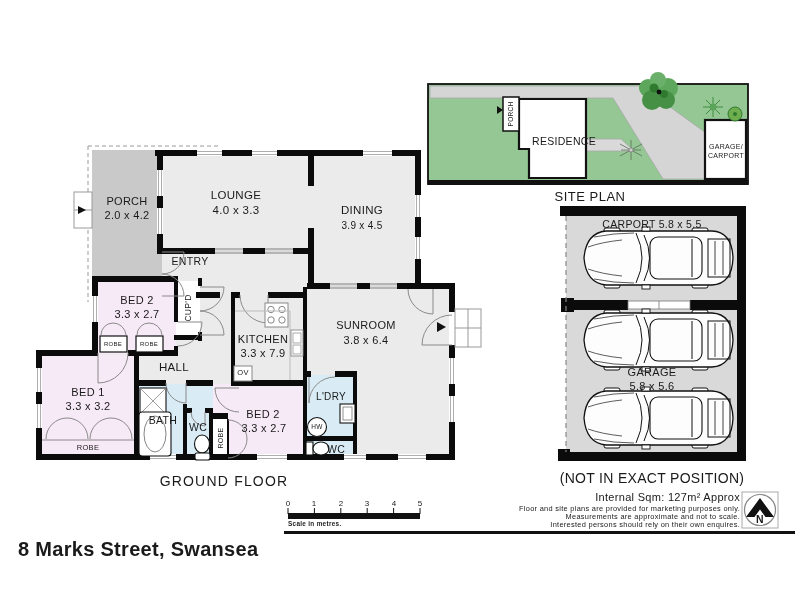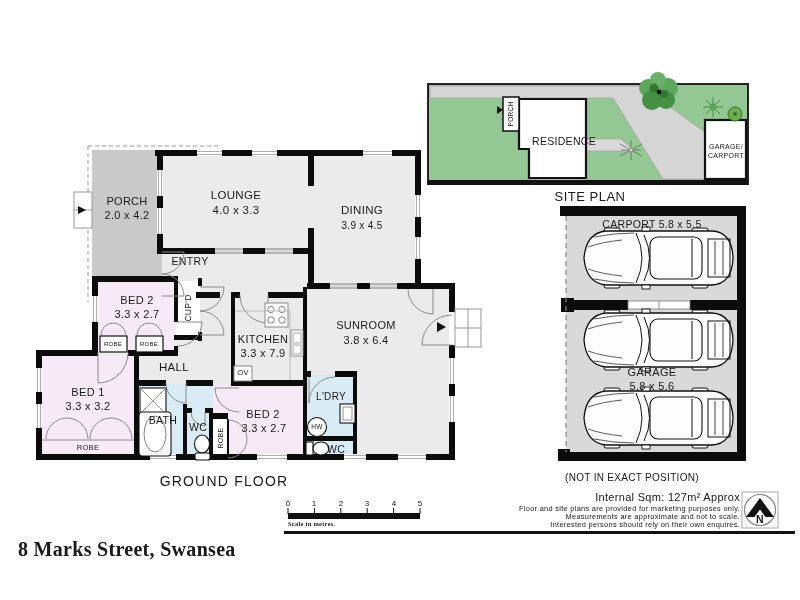--- a/index.html
+++ b/index.html
@@ -2,21 +2,21 @@
 <html><head>
 <meta charset="utf-8">
 <style>
   html,body{margin:0;padding:0;}
   body{width:800px;height:600px;background:#ffffff;position:relative;overflow:hidden;
        font-family:"Liberation Sans",sans-serif;}
   svg{position:absolute;left:0;top:0;}
   .lb{position:absolute;transform:translate(-50%,-50%);white-space:nowrap;
       font-family:"Liberation Sans",sans-serif;color:#1a1a1a;text-align:center;
       line-height:1;letter-spacing:.3px;}
-  .lt{transform:translate(0,-50%);font-family:Liberation Serif, serif;}
+  .lt{transform:translate(0,-50%);}
   .rt{transform:translate(-100%,-50%);}
   .vt{transform:translate(-50%,-50%) rotate(-90deg);}
   .bold{font-weight:bold;}
 </style>
 </head>
 <body>
 
 <svg width="800" height="600" viewBox="0 0 800 600">
 
   <g>
@@ -308,21 +308,21 @@
 
 <div class="lb" style="left:564px;top:141px;font-size:10.5px">RESIDENCE</div>
 <div class="lb vt" style="left:511px;top:114px;font-size:6.5px">PORCH</div>
 <div class="lb" style="left:726px;top:146px;font-size:7px">GARAGE/</div>
 <div class="lb" style="left:726px;top:155px;font-size:7px">CARPORT</div>
 <div class="lb" style="left:590px;top:196px;font-size:13px;letter-spacing:.5px">SITE PLAN</div>
 
 <div class="lb" style="left:652px;top:224px;font-size:10.5px">CARPORT 5.8 x 5.5</div>
 <div class="lb" style="left:652px;top:372px;font-size:11px">GARAGE</div>
 <div class="lb" style="left:652px;top:386px;font-size:11px">5.8 x 5.6</div>
-<div class="lb" style="left:632px;top:478px;font-size:10px">(NOT IN EXACT POSITION)</div>
+<div class="lb" style="left:652px;top:478px;font-size:14px">(NOT IN EXACT POSITION)</div>
 
 <div class="lb rt" style="left:740px;top:497px;font-size:11px">Internal Sqm: 127m² Approx</div>
 <div class="lb rt" style="left:740px;top:508.5px;font-size:7.4px">Floor and site plans are provided for marketing purposes only.</div>
 <div class="lb rt" style="left:740px;top:516.5px;font-size:7.4px">Measurements are approximate and not to scale.</div>
 <div class="lb rt" style="left:740px;top:524.5px;font-size:7.4px">Interested persons should rely on their own enquires.</div>
 <div class="lb bold" style="left:760px;top:519px;font-size:10.5px">N</div>
 
 <div class="lb" style="left:288px;top:504px;font-size:8px">0</div>
 <div class="lb" style="left:314px;top:504px;font-size:8px">1</div>
 <div class="lb" style="left:341px;top:504px;font-size:8px">2</div>

